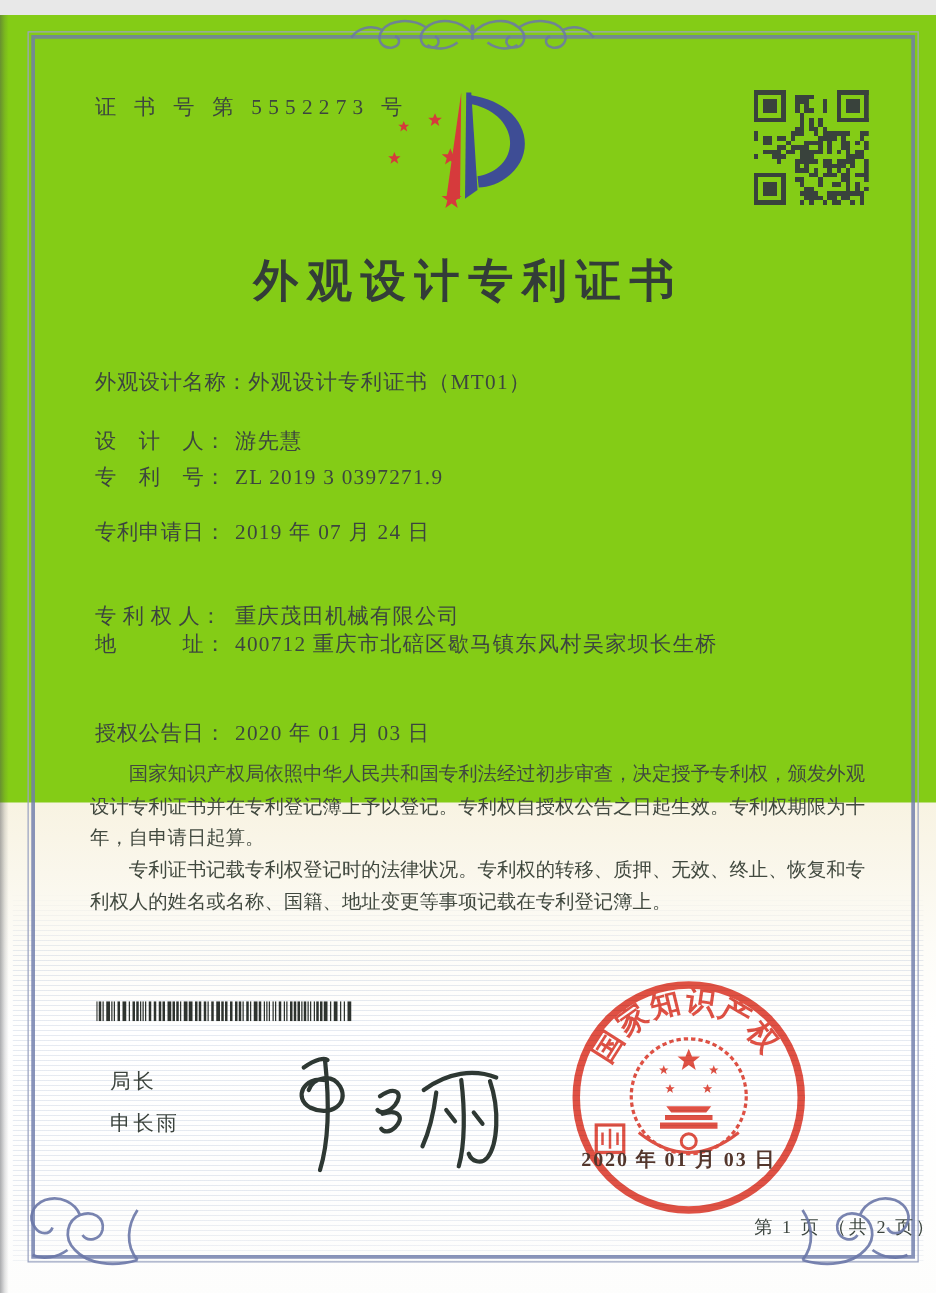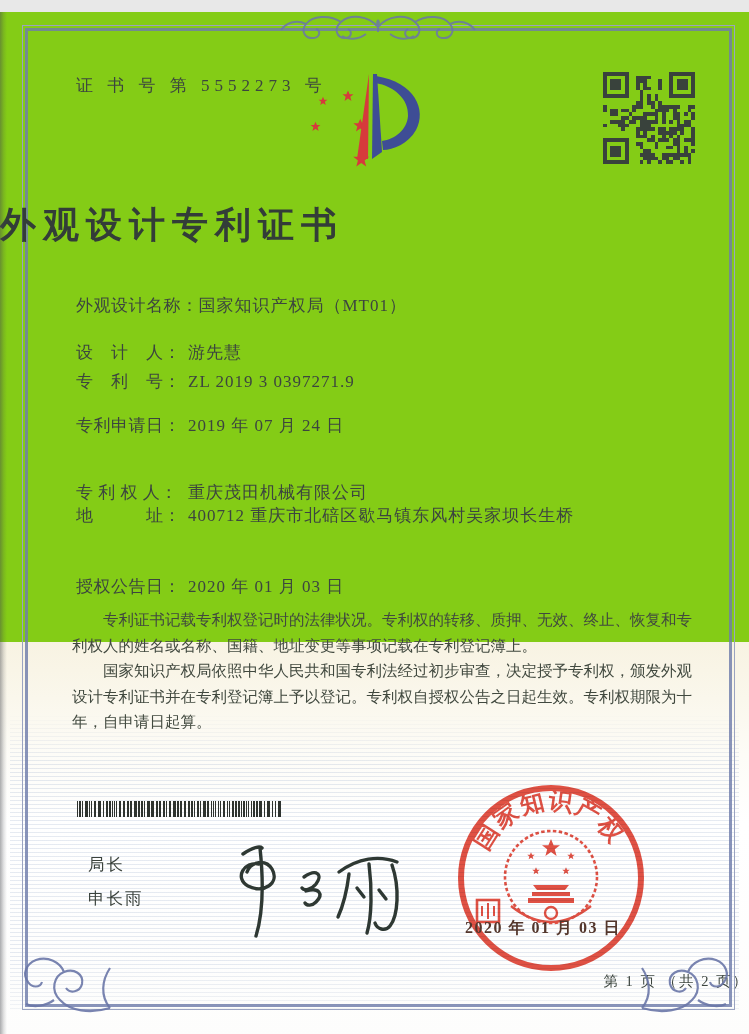--- a/index.html
+++ b/index.html
@@ -25,21 +25,21 @@
   .frame-outer{position:absolute;left:22px;top:13px;width:711px;height:983px;border:1px solid #9aa3c1;}
   .frame-inner{position:absolute;inset:2px;border:3px solid #6f7cab;opacity:.82;}
   
   .orn{position:absolute;z-index:5;}
   .orn svg{display:block;}
   .orn-br{transform:scaleX(-1);}
   
   .cert-number{position:absolute;left:76px;top:62px;font-size:17px;letter-spacing:5px;white-space:nowrap;}
   .logo{position:absolute;left:303px;top:50px;}
   .qr{position:absolute;left:603px;top:60px;}
-  .title{position:absolute;left:0;right:0;top:189px;
+  .title{position:absolute;left:0;right:0;top:189px;text-align:center;
     font-size:36px;font-weight:700;letter-spacing:7px;color:#333d38;}
   
   .fields{position:absolute;left:76px;top:0;width:620px;}
   .frow{position:absolute;left:0;font-size:17px;white-space:nowrap;letter-spacing:.5px;}
   .frow .lbl{display:inline-block;min-width:112px;}
   .frow .val{letter-spacing:1px;}
   .col2{position:absolute;left:262px;top:0;white-space:nowrap;}
   
   .paras{position:absolute;left:72px;top:595px;width:620px;font-size:15.5px;line-height:25.6px;
     text-align:justify;color:#41493f;}
@@ -330,21 +330,21 @@
         <rect x="18" y="24" width="1" height="1" fill="#39423c"></rect>
         <rect x="21" y="24" width="1" height="1" fill="#39423c"></rect>
         <rect x="23" y="24" width="1" height="1" fill="#39423c"></rect>
       </svg>
   </div>
 
   <div class="title">外观设计专利证书</div>
 
   <div class="fields">
     <div class="frow" style="top:282px">
-      <span class="lbl">外观设计名称：</span><span class="val">国家知识产权局（MT01）</span>
+      <span class="lbl">外观设计名称：</span><span class="val">外观设计专利证书（MT01）</span>
     </div>
     <div class="frow" style="top:329px">
       <span class="lbl">设　计　人：</span><span class="val">游先慧</span>
     </div>
     <div class="frow" style="top:358px">
       <span class="lbl">专　利　号：</span><span class="val">ZL 2019 3 0397271.9</span>
     </div>
     <div class="frow" style="top:402px">
       <span class="lbl">专利申请日：</span><span class="val">2019 年 07 月 24 日</span>
     </div>
@@ -353,22 +353,22 @@
     </div>
     <div class="frow" style="top:492px">
       <span class="lbl">地　　　址：</span><span class="val">400712 重庆市北碚区歇马镇东风村吴家坝长生桥</span>
     </div>
     <div class="frow" style="top:563px;width:620px">
       <span class="lbl">授权公告日：</span><span class="val">2020 年 01 月 03 日</span>
     </div>
   </div>
 
   <div class="paras">
+    <p>国家知识产权局依照中华人民共和国专利法经过初步审查，决定授予专利权，颁发外观设计专利证书并在专利登记簿上予以登记。专利权自授权公告之日起生效。专利权期限为十年，自申请日起算。</p>
     <p>专利证书记载专利权登记时的法律状况。专利权的转移、质押、无效、终止、恢复和专利权人的姓名或名称、国籍、地址变更等事项记载在专利登记簿上。</p>
-    <p>国家知识产权局依照中华人民共和国专利法经过初步审查，决定授予专利权，颁发外观设计专利证书并在专利登记簿上予以登记。专利权自授权公告之日起生效。专利权期限为十年，自申请日起算。</p>
   </div>
 
   <div class="barcode">
     <svg id="bcsvg" width="208" height="16">
         <rect x="0" y="0" width="1" height="16" fill="#2e332f"></rect>
         <rect x="2" y="0" width="2" height="16" fill="#2e332f"></rect>
         <rect x="5" y="0" width="1" height="16" fill="#2e332f"></rect>
         <rect x="8" y="0" width="3" height="16" fill="#2e332f"></rect>
         <rect x="12" y="0" width="1" height="16" fill="#2e332f"></rect>
         <rect x="14" y="0" width="1" height="16" fill="#2e332f"></rect>

